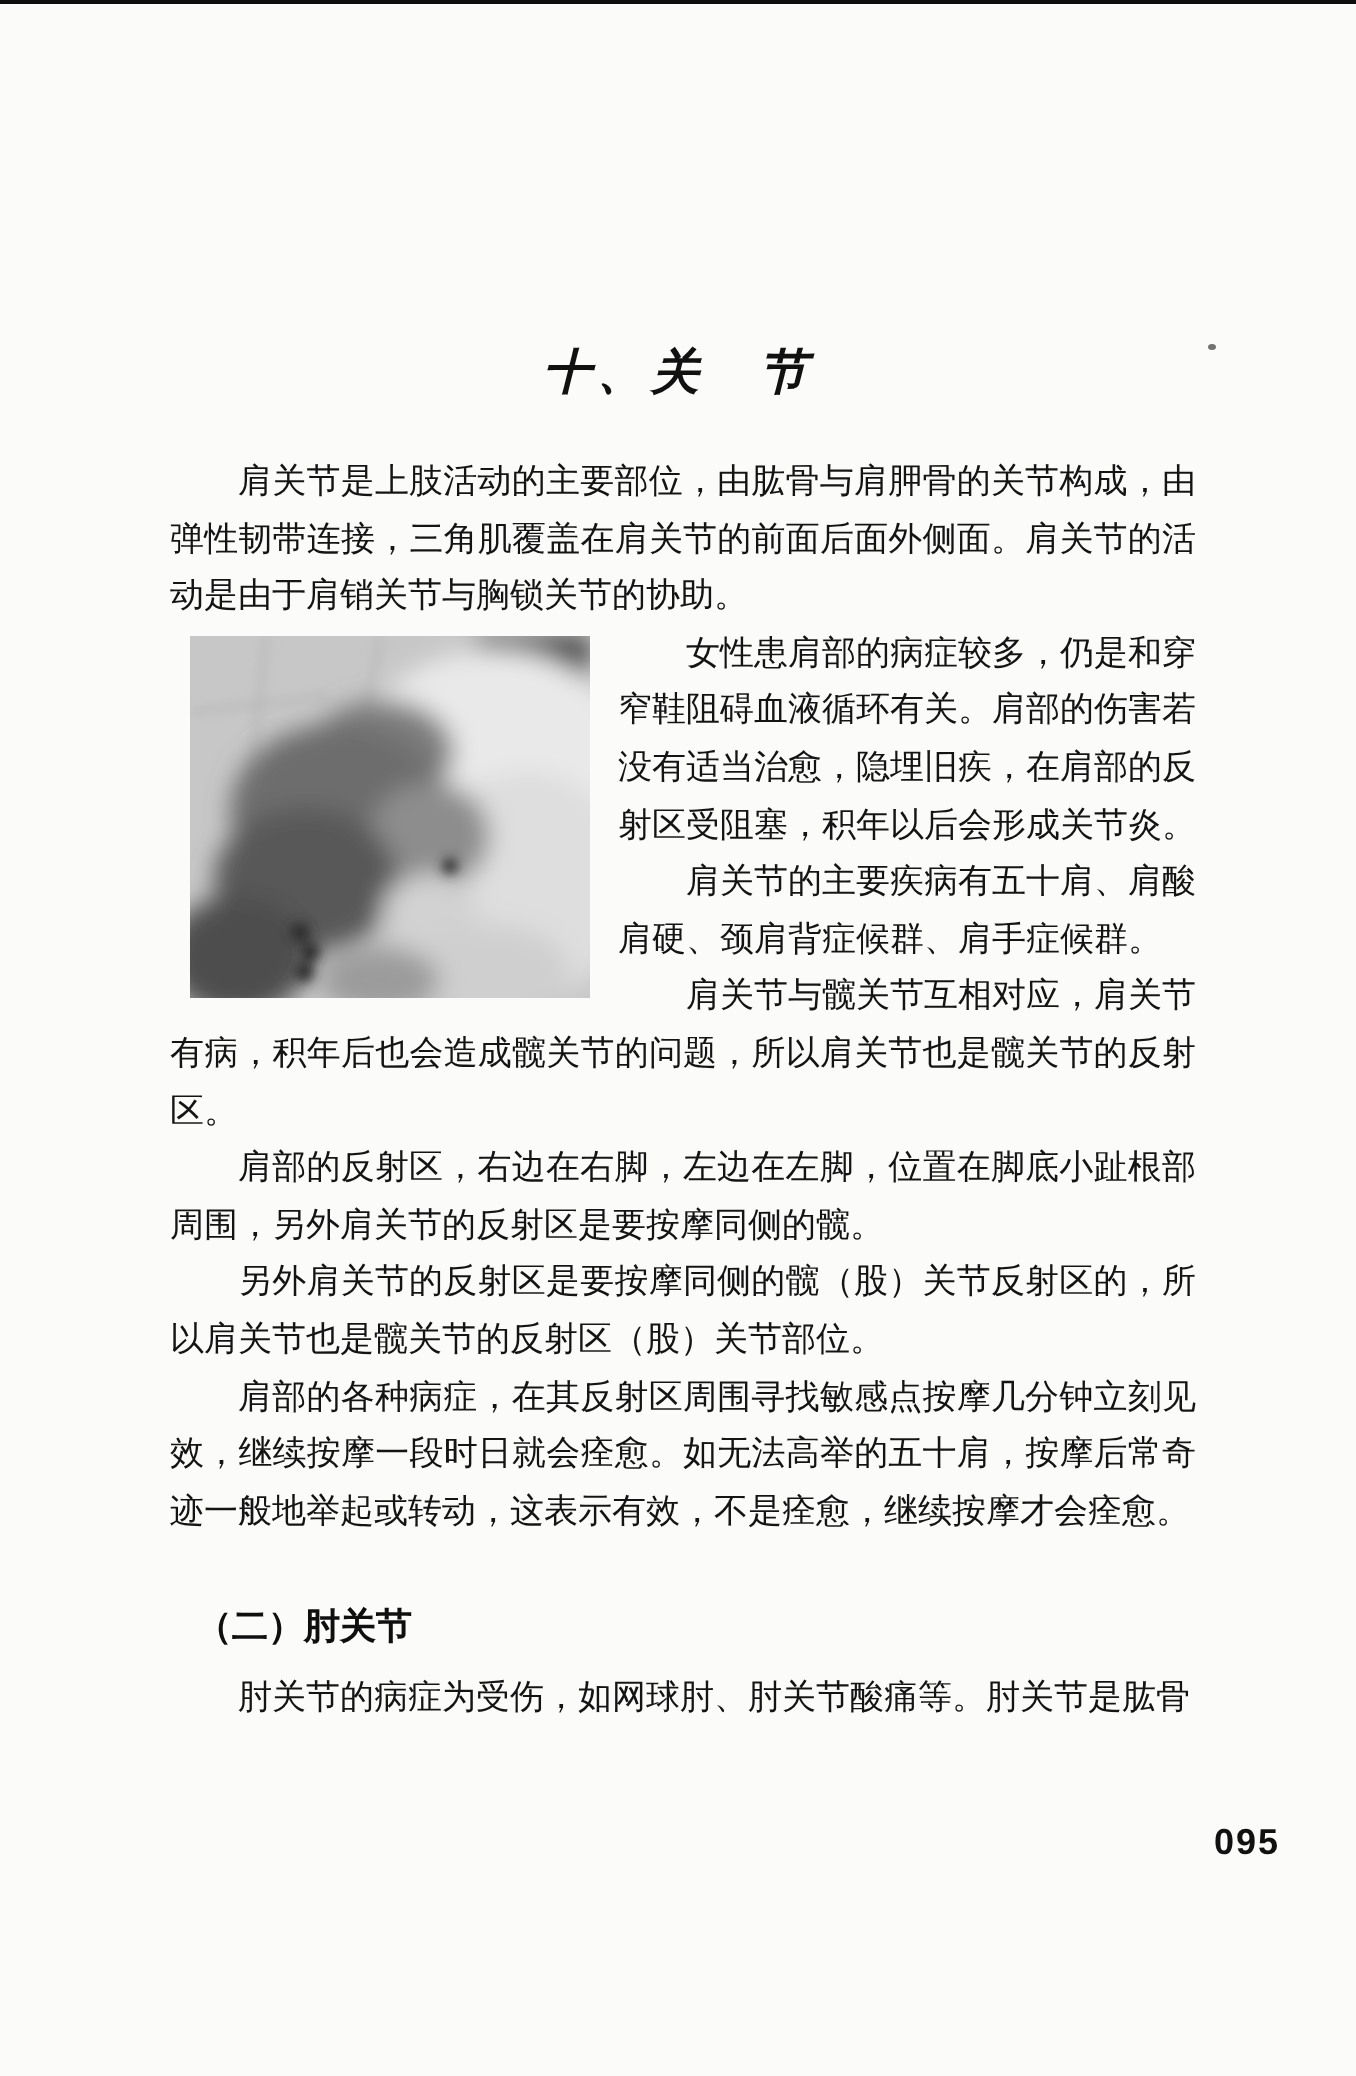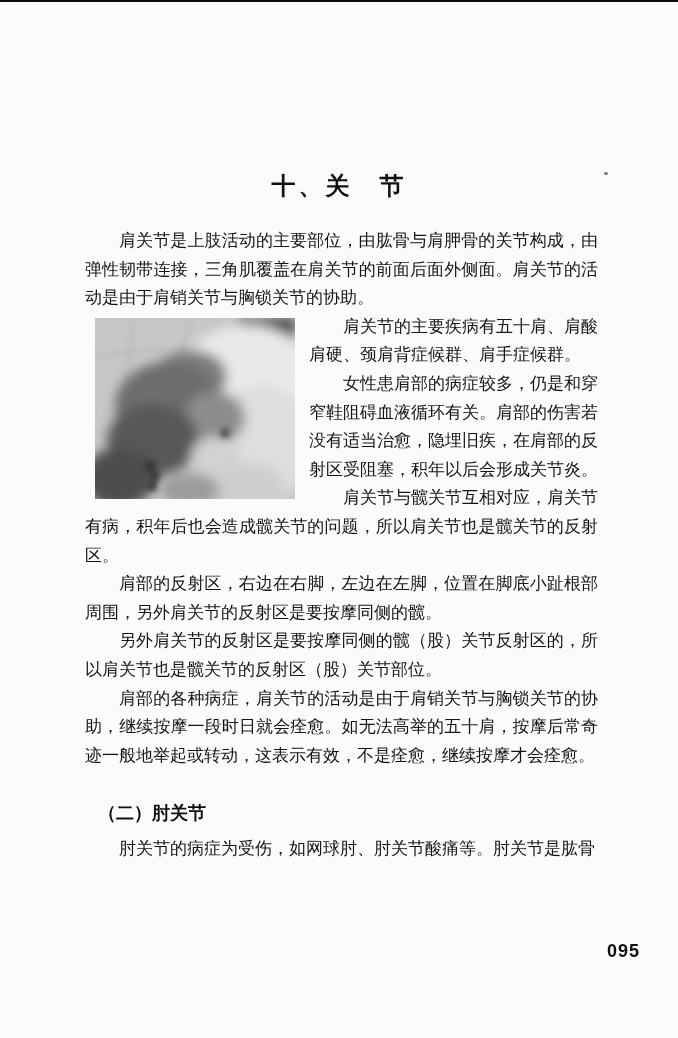--- a/index.html
+++ b/index.html
@@ -22,20 +22,21 @@
     width: 4px; height: 3px; border-radius: 50%;
     background: #5a5a5a; opacity: .85;
   }
   .page-title {
     position: absolute; top: 170px; left: 0;
     width: 678px;
     text-align: center;
     font-size: 24px; font-weight: bold;
     letter-spacing: 3px;
     color: #111;
+    font-style: italic;
   }
   .content {
     position: absolute;
     left: 85px; top: 227px;
     width: 513px;
     font-size: 17px;
     line-height: 28.6px;
     text-align: justify;
     color: #141414;
   }
@@ -54,21 +55,21 @@
   .photo {
     float: left;
     width: 200px; height: 181px;
     margin: 5px 14px 5px 10px;
     background: #c9c9c9;
     overflow: hidden;
   }
   .photo svg { display: block; }
   .page-number {
     position: absolute;
-    left: 607px; top: 941px;
+    left: 607px; top: 911px;
     font-size: 18px; font-weight: bold;
     letter-spacing: 1px;
     color: #111;
   }
 </style>
 </head>
 <body>
 
 <div class="scan-border-top"></div>
 <div class="speck"></div>
@@ -111,26 +112,26 @@
         </g>
         <g filter="url(#blur3)" fill="#2e2e2e">
           <circle cx="55" cy="148" r="5"></circle>
           <circle cx="60" cy="158" r="5"></circle>
           <circle cx="57" cy="168" r="5"></circle>
           <circle cx="130" cy="115" r="4"></circle>
         </g>
       </svg>
     </div>
 
+    <p>女性患肩部的病症较多，仍是和穿窄鞋阻碍血液循环有关。肩部的伤害若没有适当治愈，隐埋旧疾，在肩部的反射区受阻塞，积年以后会形成关节炎。</p>
     <p>肩关节的主要疾病有五十肩、肩酸肩硬、颈肩背症候群、肩手症候群。</p>
-    <p>女性患肩部的病症较多，仍是和穿窄鞋阻碍血液循环有关。肩部的伤害若没有适当治愈，隐埋旧疾，在肩部的反射区受阻塞，积年以后会形成关节炎。</p>
     <p>肩关节与髋关节互相对应，肩关节有病，积年后也会造成髋关节的问题，所以肩关节也是髋关节的反射区。</p>
     <p>肩部的反射区，右边在右脚，左边在左脚，位置在脚底小趾根部周围，另外肩关节的反射区是要按摩同侧的髋。</p>
     <p>另外肩关节的反射区是要按摩同侧的髋（股）关节反射区的，所以肩关节也是髋关节的反射区（股）关节部位。</p>
-    <p>肩部的各种病症，肩关节的活动是由于肩销关节与胸锁关节的协助，继续按摩一段时日就会痊愈。如无法高举的五十肩，按摩后常奇迹一般地举起或转动，这表示有效，不是痊愈，继续按摩才会痊愈。</p>
+    <p>肩部的各种病症，在其反射区周围寻找敏感点按摩几分钟立刻见效，继续按摩一段时日就会痊愈。如无法高举的五十肩，按摩后常奇迹一般地举起或转动，这表示有效，不是痊愈，继续按摩才会痊愈。</p>
   </div>
 
   <div class="section-2">
     <h2 class="section-heading">（二）肘关节</h2>
     <p>肘关节的病症为受伤，如网球肘、肘关节酸痛等。肘关节是肱骨</p>
   </div>
 
 </div>
 
 <div class="page-number">095</div>

